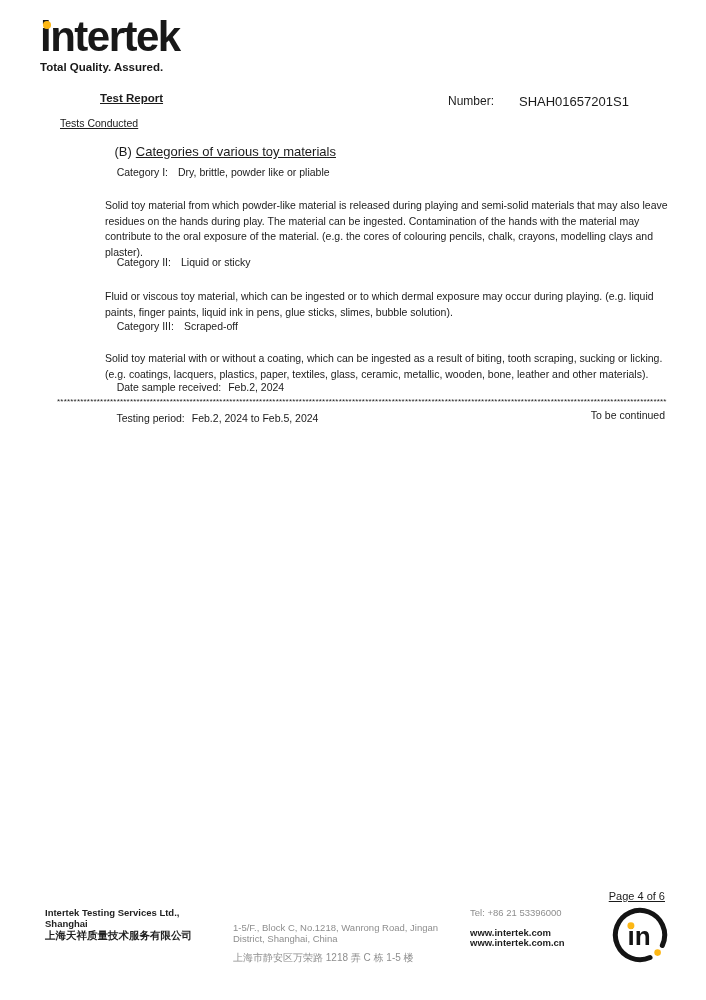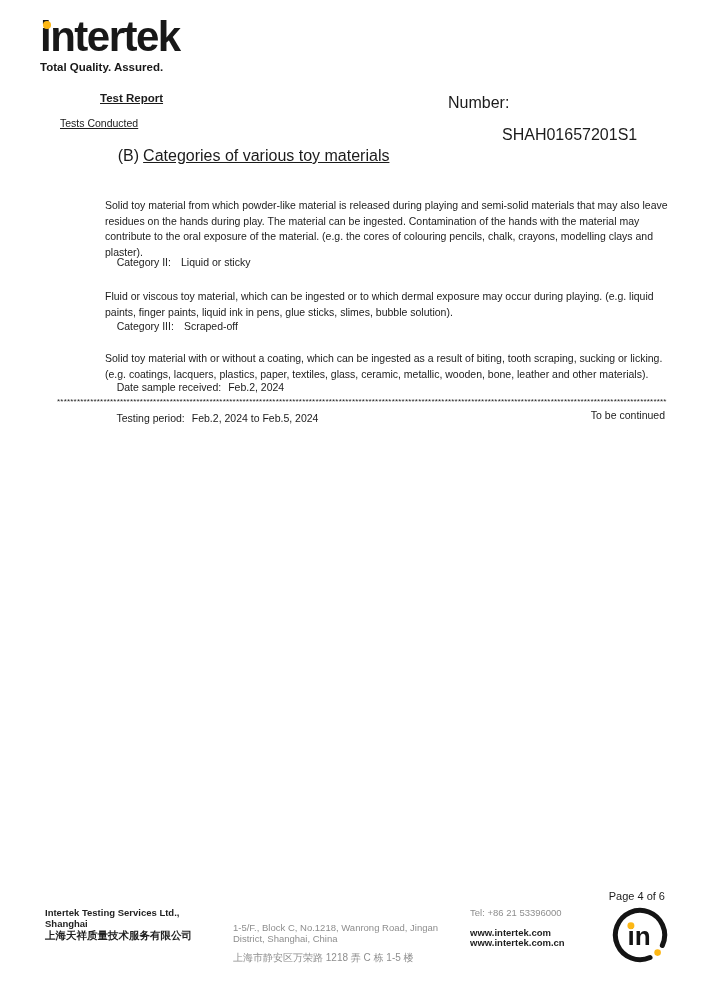--- a/index.html
+++ b/index.html
@@ -39,26 +39,26 @@
     margin-top: 1px;
     letter-spacing: 0px;
   }
 
   
   .report-title {
     left: 100px; top: 92px;
     font-size: 11.5px; font-weight: 700;
     text-decoration: underline;
   }
-  .number-label { left: 448px; top: 94px; font-size: 16px; }
-  .number-value { left: 502px; top: 94px; font-size: 16px; margin-top: 32px; }
+  .number-label { left: 448px; top: 94px; font-size: 12px; }
+  .number-value { left: 519px; top: 94px; font-size: 13px; }
 
   
   .tests-conducted { left: 60px; top: 117px; font-size: 10.5px; text-decoration: underline; }
-  .section-b { left: 100px; top: 129px; font-size: 16px; white-space: pre; }
+  .section-b { left: 100px; top: 129px; font-size: 13px; white-space: pre; }
   .section-b .u { text-decoration: underline; margin-left: 4px; }
 
   .bodytext { font-size: 10.5px; line-height: 15.6px; white-space: pre-wrap; width: 592px; margin-top: 21px; }
   .cat-heading { left: 105px; font-size: 10.5px; white-space: pre; }
   .cat-heading .cat-name { margin-left: 10px; }
   .cat1-h { top: 154px; } .cat1-d { left: 105px; top: 177px; }
   .cat2-h { top: 244px; } .cat2-d { left: 105px; top: 268px; }
   .cat3-h { top: 308px; } .cat3-d { left: 105px; top: 330px; }
 
   .date-line { left: 105px; font-size: 10.5px; white-space: pre; }
@@ -78,21 +78,21 @@
 
   
   .f-col1 { left: 45px; top: 908px; font-size: 9.5px; font-weight: 700; line-height: 10.5px; color: #1f1f1f; }
   .f-col1 .cn { font-size: 10.5px; line-height: 12px; }
   .f-col2 { left: 233px; top: 908px; font-size: 9.5px; line-height: 10.5px; color: #8e8e8e; }
   .f-col2 .en { white-space: pre-wrap; margin-top: 15px; }
   .f-col2 .cn { margin-top: 9px; font-size: 10px; }
   .f-col3 { left: 470px; top: 908px; font-size: 9.5px; line-height: 10.5px; }
   .f-tel { color: #8e8e8e; }
   .f-webs { margin-top: 9px; font-weight: 700; color: #1f1f1f; }
-  .page-label { right: 41px; top: 890px; font-size: 11px; color: #1b1b1b; }
+  .page-label { right: 41px; top: 890px; font-size: 11px; color: #1b1b1b; text-decoration: underline; }
   .footer-mark { left: 611px; top: 906px; width: 58px; height: 58px; }
 </style>
 </head>
 <body>
 
 <div class="page">
 
   <div class="abs brand">
     <div class="wordmark">
       <span>intertek</span>
@@ -103,20 +103,23 @@
 
   <div class="abs report-title">Test Report</div>
   <div class="abs number-label">Number:</div>
   <div class="abs number-value">SHAH01657201S1</div>
 
   <div class="abs tests-conducted">Tests Conducted</div>
   <div class="abs section-b">
     <span>(B)</span><span class="u">Categories of various toy materials</span>
   </div>
 
+  <div class="abs cat-heading cat1-h">
+    <span>Category I:</span><span class="cat-name">Dry, brittle, powder like or pliable</span>
+  </div>
   <div class="abs bodytext cat1-d">Solid toy material from which powder-like material is released during playing and semi-solid materials that may also leave
 residues on the hands during play. The material can be ingested. Contamination of the hands with the material may
 contribute to the oral exposure of the material. (e.g. the cores of colouring pencils, chalk, crayons, modelling clays and
 plaster).</div>
 
   <div class="abs cat-heading cat2-h">
     <span>Category II:</span><span class="cat-name">Liquid or sticky</span>
   </div>
   <div class="abs bodytext cat2-d">Fluid or viscous toy material, which can be ingested or to which dermal exposure may occur during playing. (e.g. liquid
 paints, finger paints, liquid ink in pens, glue sticks, slimes, bubble solution).</div>

